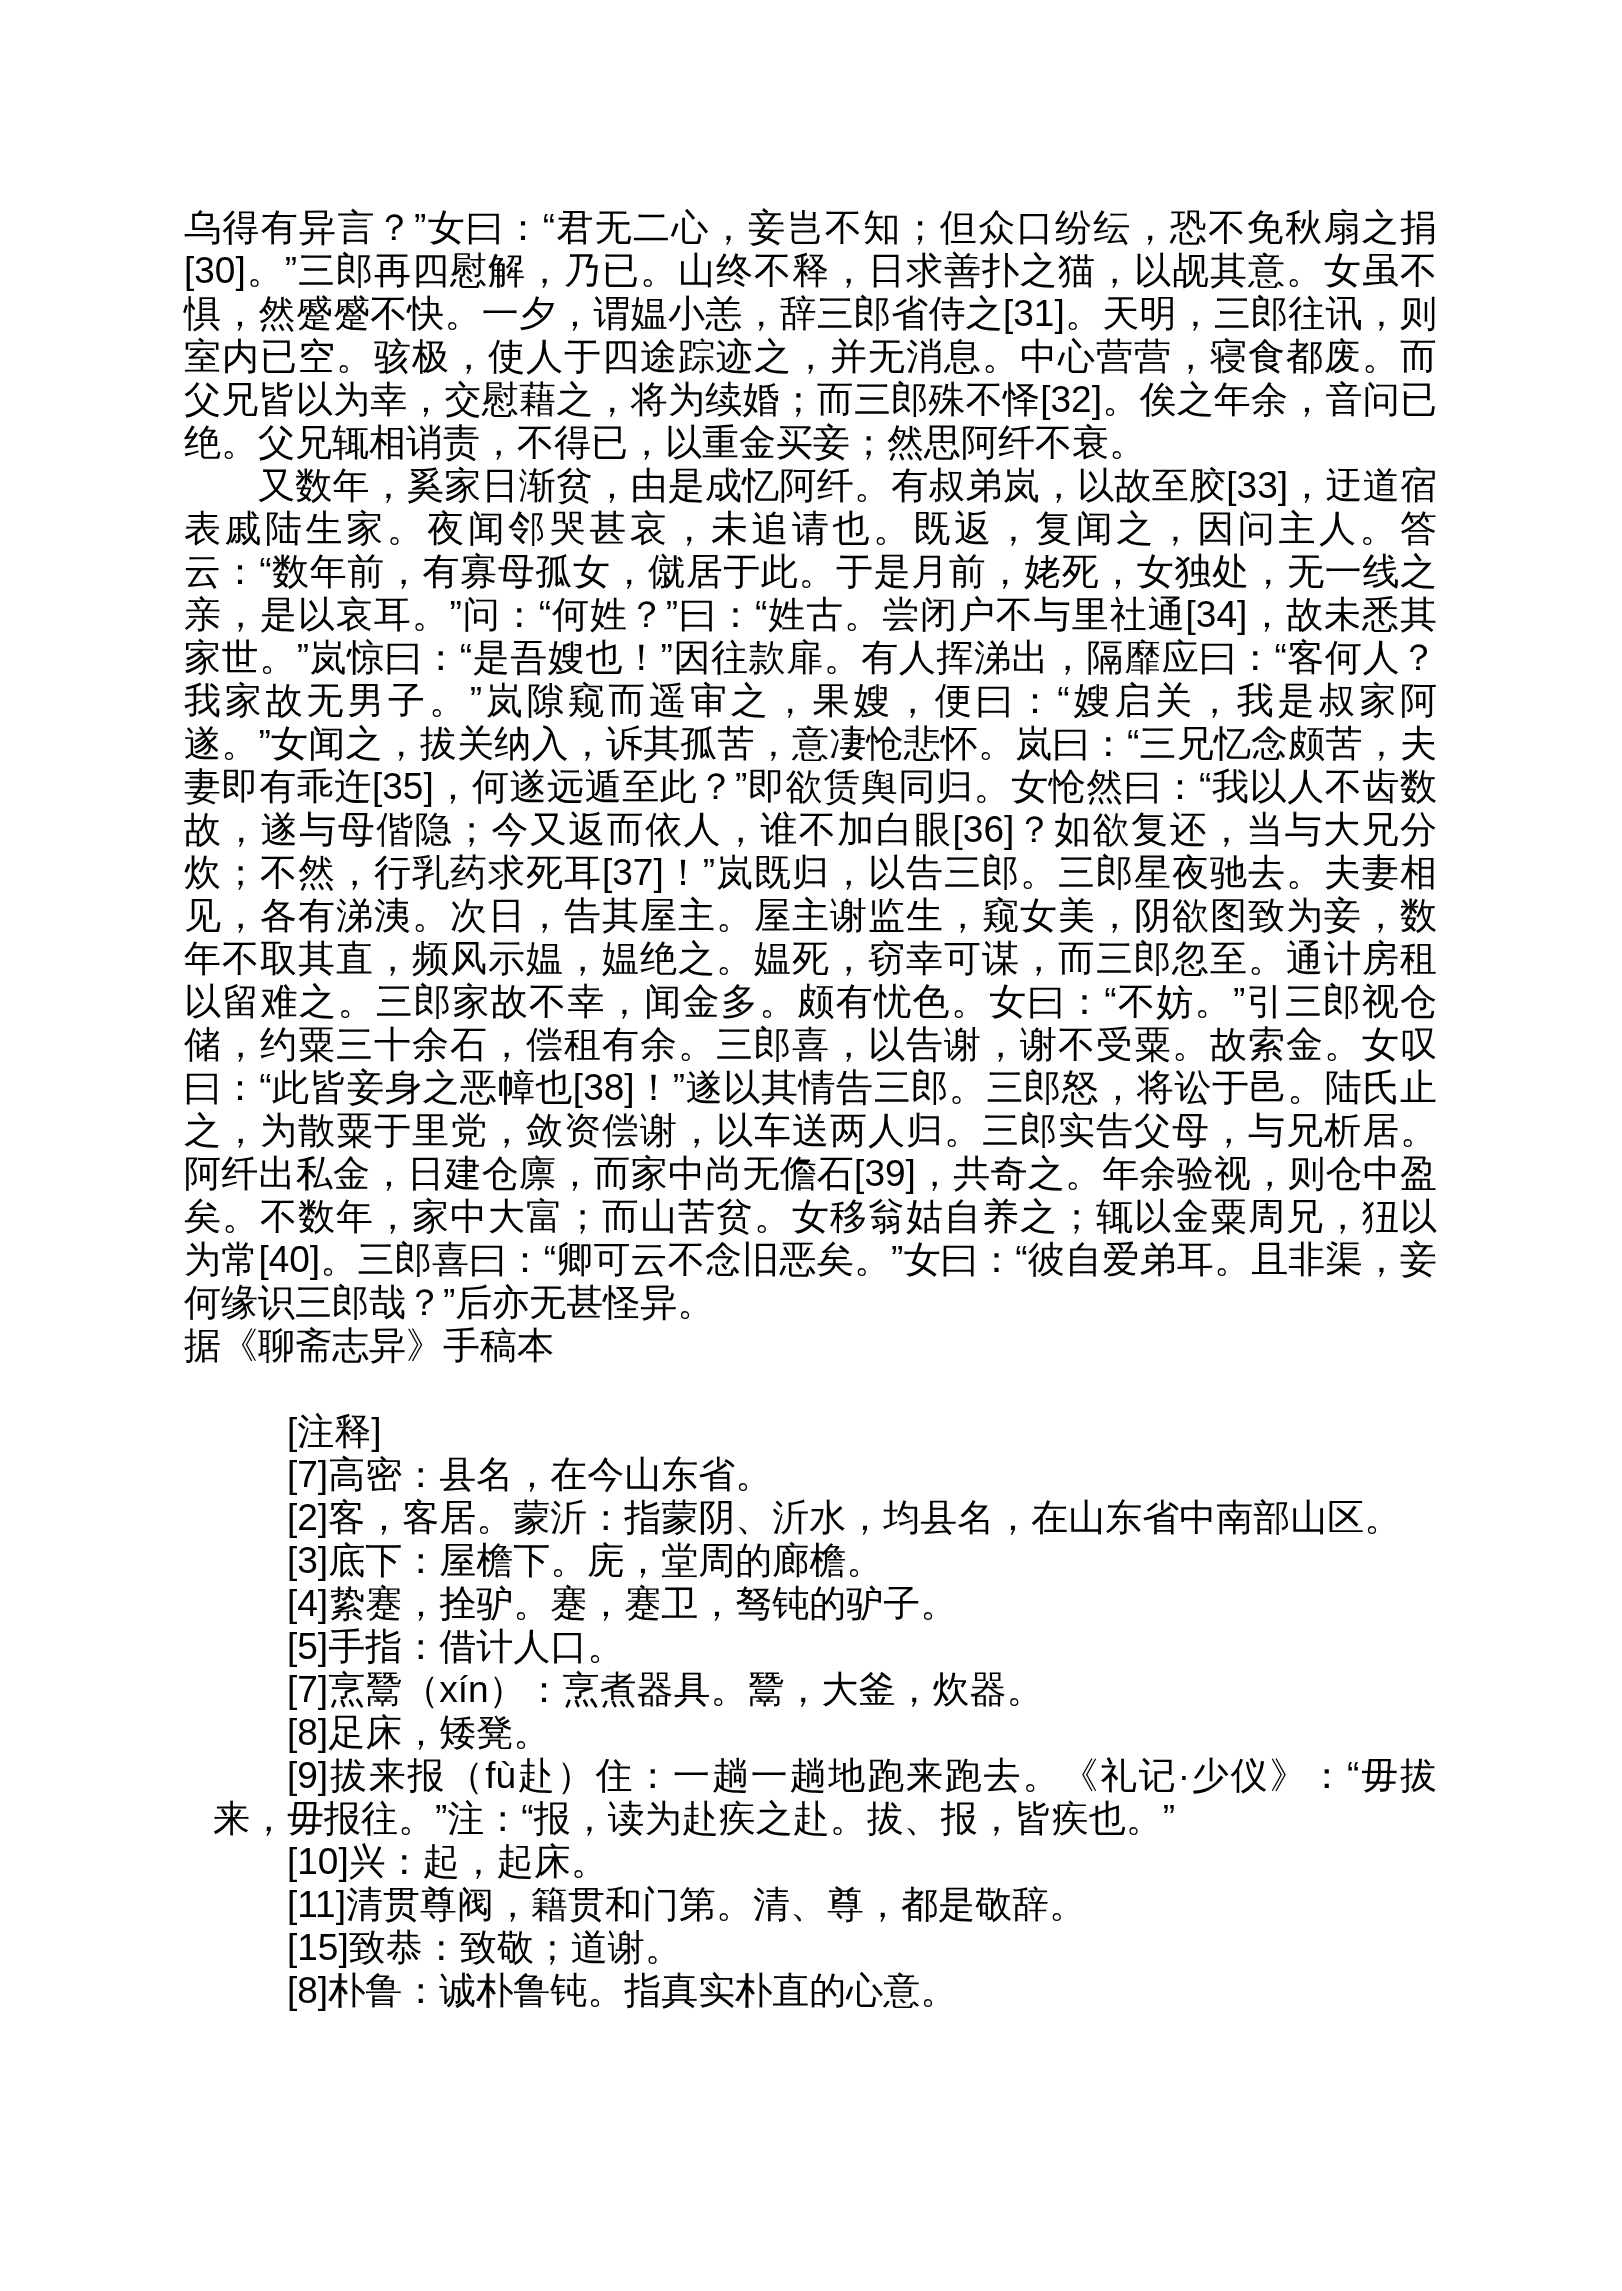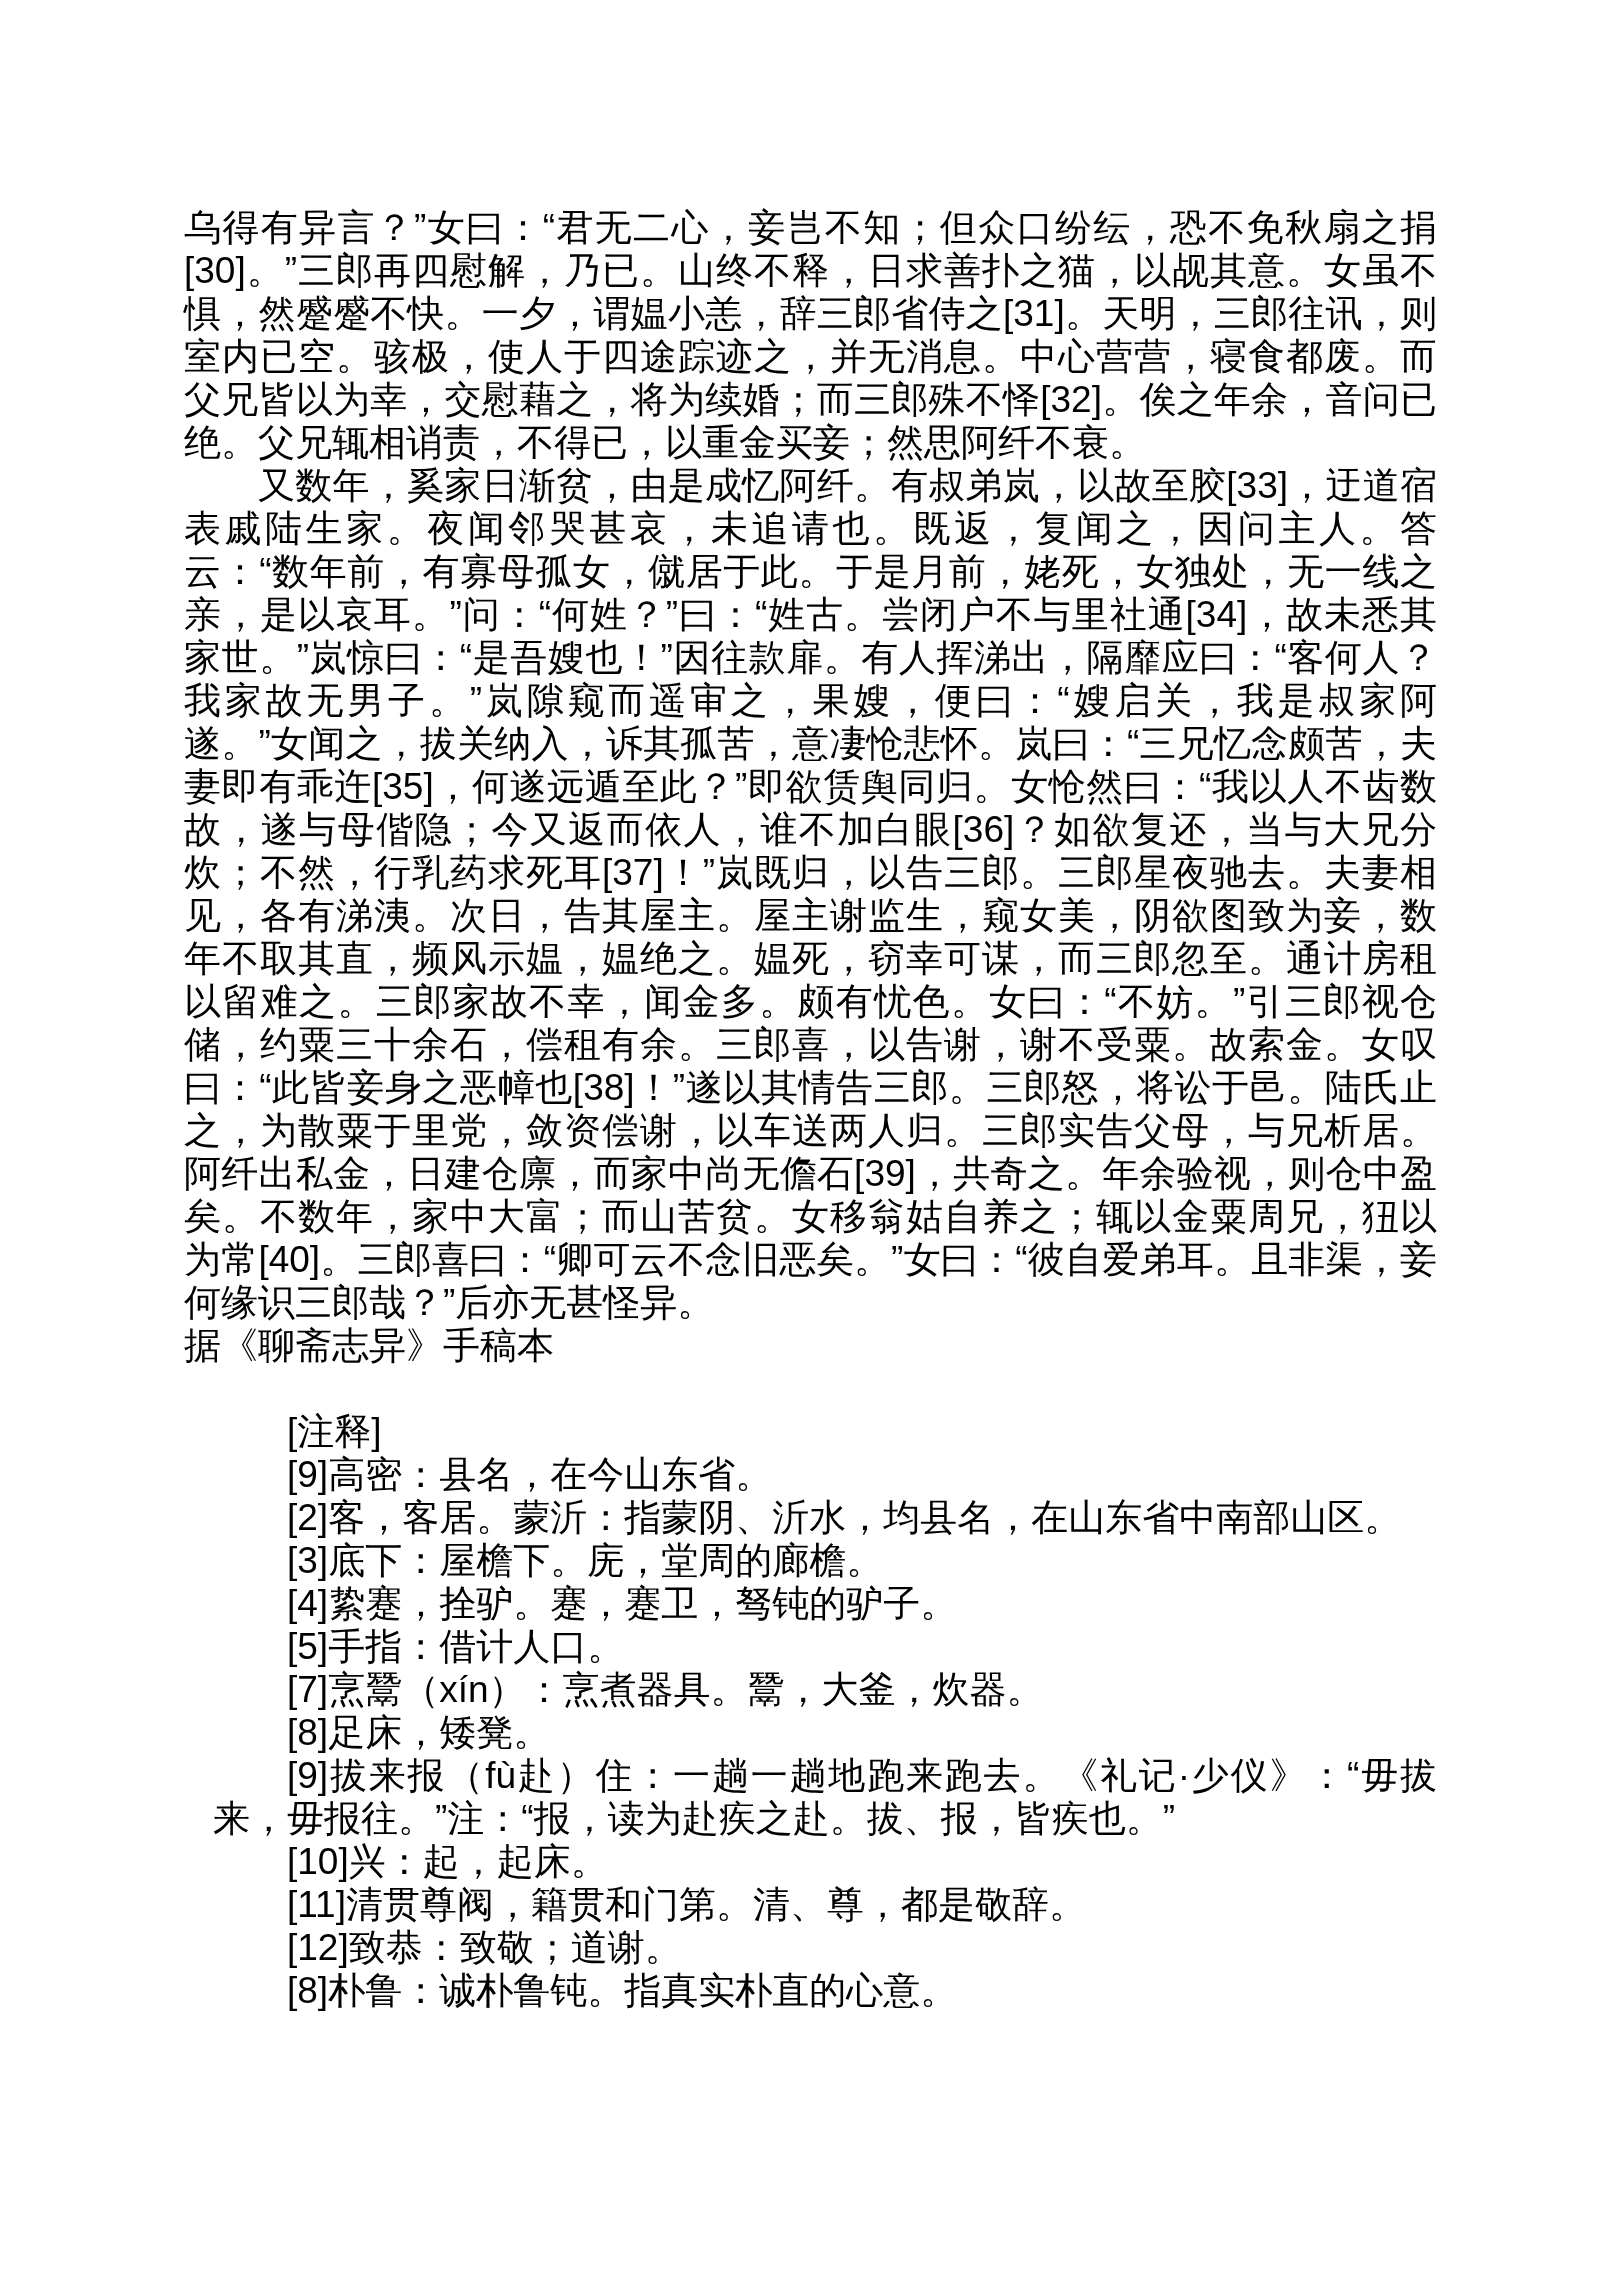--- a/index.html
+++ b/index.html
@@ -50,28 +50,28 @@
 <div class="page">
 
   <div class="body-text">
     <p>乌得有异言？”女曰：“君无二心，妾岂不知；但众口纷纭，恐不免秋扇之捐[30]。”三郎再四慰解，乃已。山终不释，日求善扑之猫，以觇其意。女虽不惧，然蹙蹙不快。一夕，谓媪小恙，辞三郎省侍之[31]。天明，三郎往讯，则室内已空。骇极，使人于四途踪迹之，并无消息。中心营营，寝食都废。而父兄皆以为幸，交慰藉之，将为续婚；而三郎殊不怿[32]。俟之年余，音问已绝。父兄辄相诮责，不得已，以重金买妾；然思阿纤不衰。</p>
     <p class="para-indent">又数年，奚家日渐贫，由是成忆阿纤。有叔弟岚，以故至胶[33]，迂道宿表戚陆生家。夜闻邻哭甚哀，未追请也。既返，复闻之，因问主人。答云：“数年前，有寡母孤女，僦居于此。于是月前，姥死，女独处，无一线之亲，是以哀耳。”问：“何姓？”曰：“姓古。尝闭户不与里社通[34]，故未悉其家世。”岚惊曰：“是吾嫂也！”因往款扉。有人挥涕出，隔靡应曰：“客何人？我家故无男子。”岚隙窥而遥审之，果嫂，便曰：“嫂启关，我是叔家阿遂。”女闻之，拔关纳入，诉其孤苦，意凄怆悲怀。岚曰：“三兄忆念颇苦，夫妻即有乖迕[35]，何遂远遁至此？”即欲赁舆同归。女怆然曰：“我以人不齿数故，遂与母偕隐；今又返而依人，谁不加白眼[36]？如欲复还，当与大兄分炊；不然，行乳药求死耳[37]！”岚既归，以告三郎。三郎星夜驰去。夫妻相见，各有涕洟。次日，告其屋主。屋主谢监生，窥女美，阴欲图致为妾，数年不取其直，频风示媪，媪绝之。媪死，窃幸可谋，而三郎忽至。通计房租以留难之。三郎家故不幸，闻金多。颇有忧色。女曰：“不妨。”引三郎视仓储，约粟三十余石，偿租有余。三郎喜，以告谢，谢不受粟。故索金。女叹曰：“此皆妾身之恶幛也[38]！”遂以其情告三郎。三郎怒，将讼于邑。陆氏止之，为散粟于里党，敛资偿谢，以车送两人归。三郎实告父母，与兄析居。阿纤出私金，日建仓廪，而家中尚无儋石[39]，共奇之。年余验视，则仓中盈矣。不数年，家中大富；而山苦贫。女移翁姑自养之；辄以金粟周兄，狃以为常[40]。三郎喜曰：“卿可云不念旧恶矣。”女曰：“彼自爱弟耳。且非渠，妾何缘识三郎哉？”后亦无甚怪异。</p>
     <p class="attribution">据《聊斋志异》手稿本</p>
   </div>
 
   <div class="notes">
     <p class="note">[注释]</p>
-    <p class="note">[9]高密：县名，在今山东省。</p>
+    <p class="note">[7]高密：县名，在今山东省。</p>
     <p class="note">[2]客，客居。蒙沂：指蒙阴、沂水，均县名，在山东省中南部山区。</p>
     <p class="note">[3]底下：屋檐下。庑，堂周的廊檐。</p>
     <p class="note">[4]絷蹇，拴驴。蹇，蹇卫，驽钝的驴子。</p>
     <p class="note">[5]手指：借计人口。</p>
     <p class="note">[7]烹鬵（xín）：烹煮器具。鬵，大釜，炊器。</p>
     <p class="note">[8]足床，矮凳。</p>
     <p class="note">[9]拔来报（fù赴）住：一趟一趟地跑来跑去。《礼记·少仪》：“毋拔来，毋报往。”注：“报，读为赴疾之赴。拔、报，皆疾也。”</p>
     <p class="note">[10]兴：起，起床。</p>
     <p class="note">[11]清贯尊阀，籍贯和门第。清、尊，都是敬辞。</p>
-    <p class="note">[12]致恭：致敬；道谢。</p>
+    <p class="note">[15]致恭：致敬；道谢。</p>
     <p class="note">[8]朴鲁：诚朴鲁钝。指真实朴直的心意。</p>
   </div>
 
 </div>
 
 
 </body></html>

